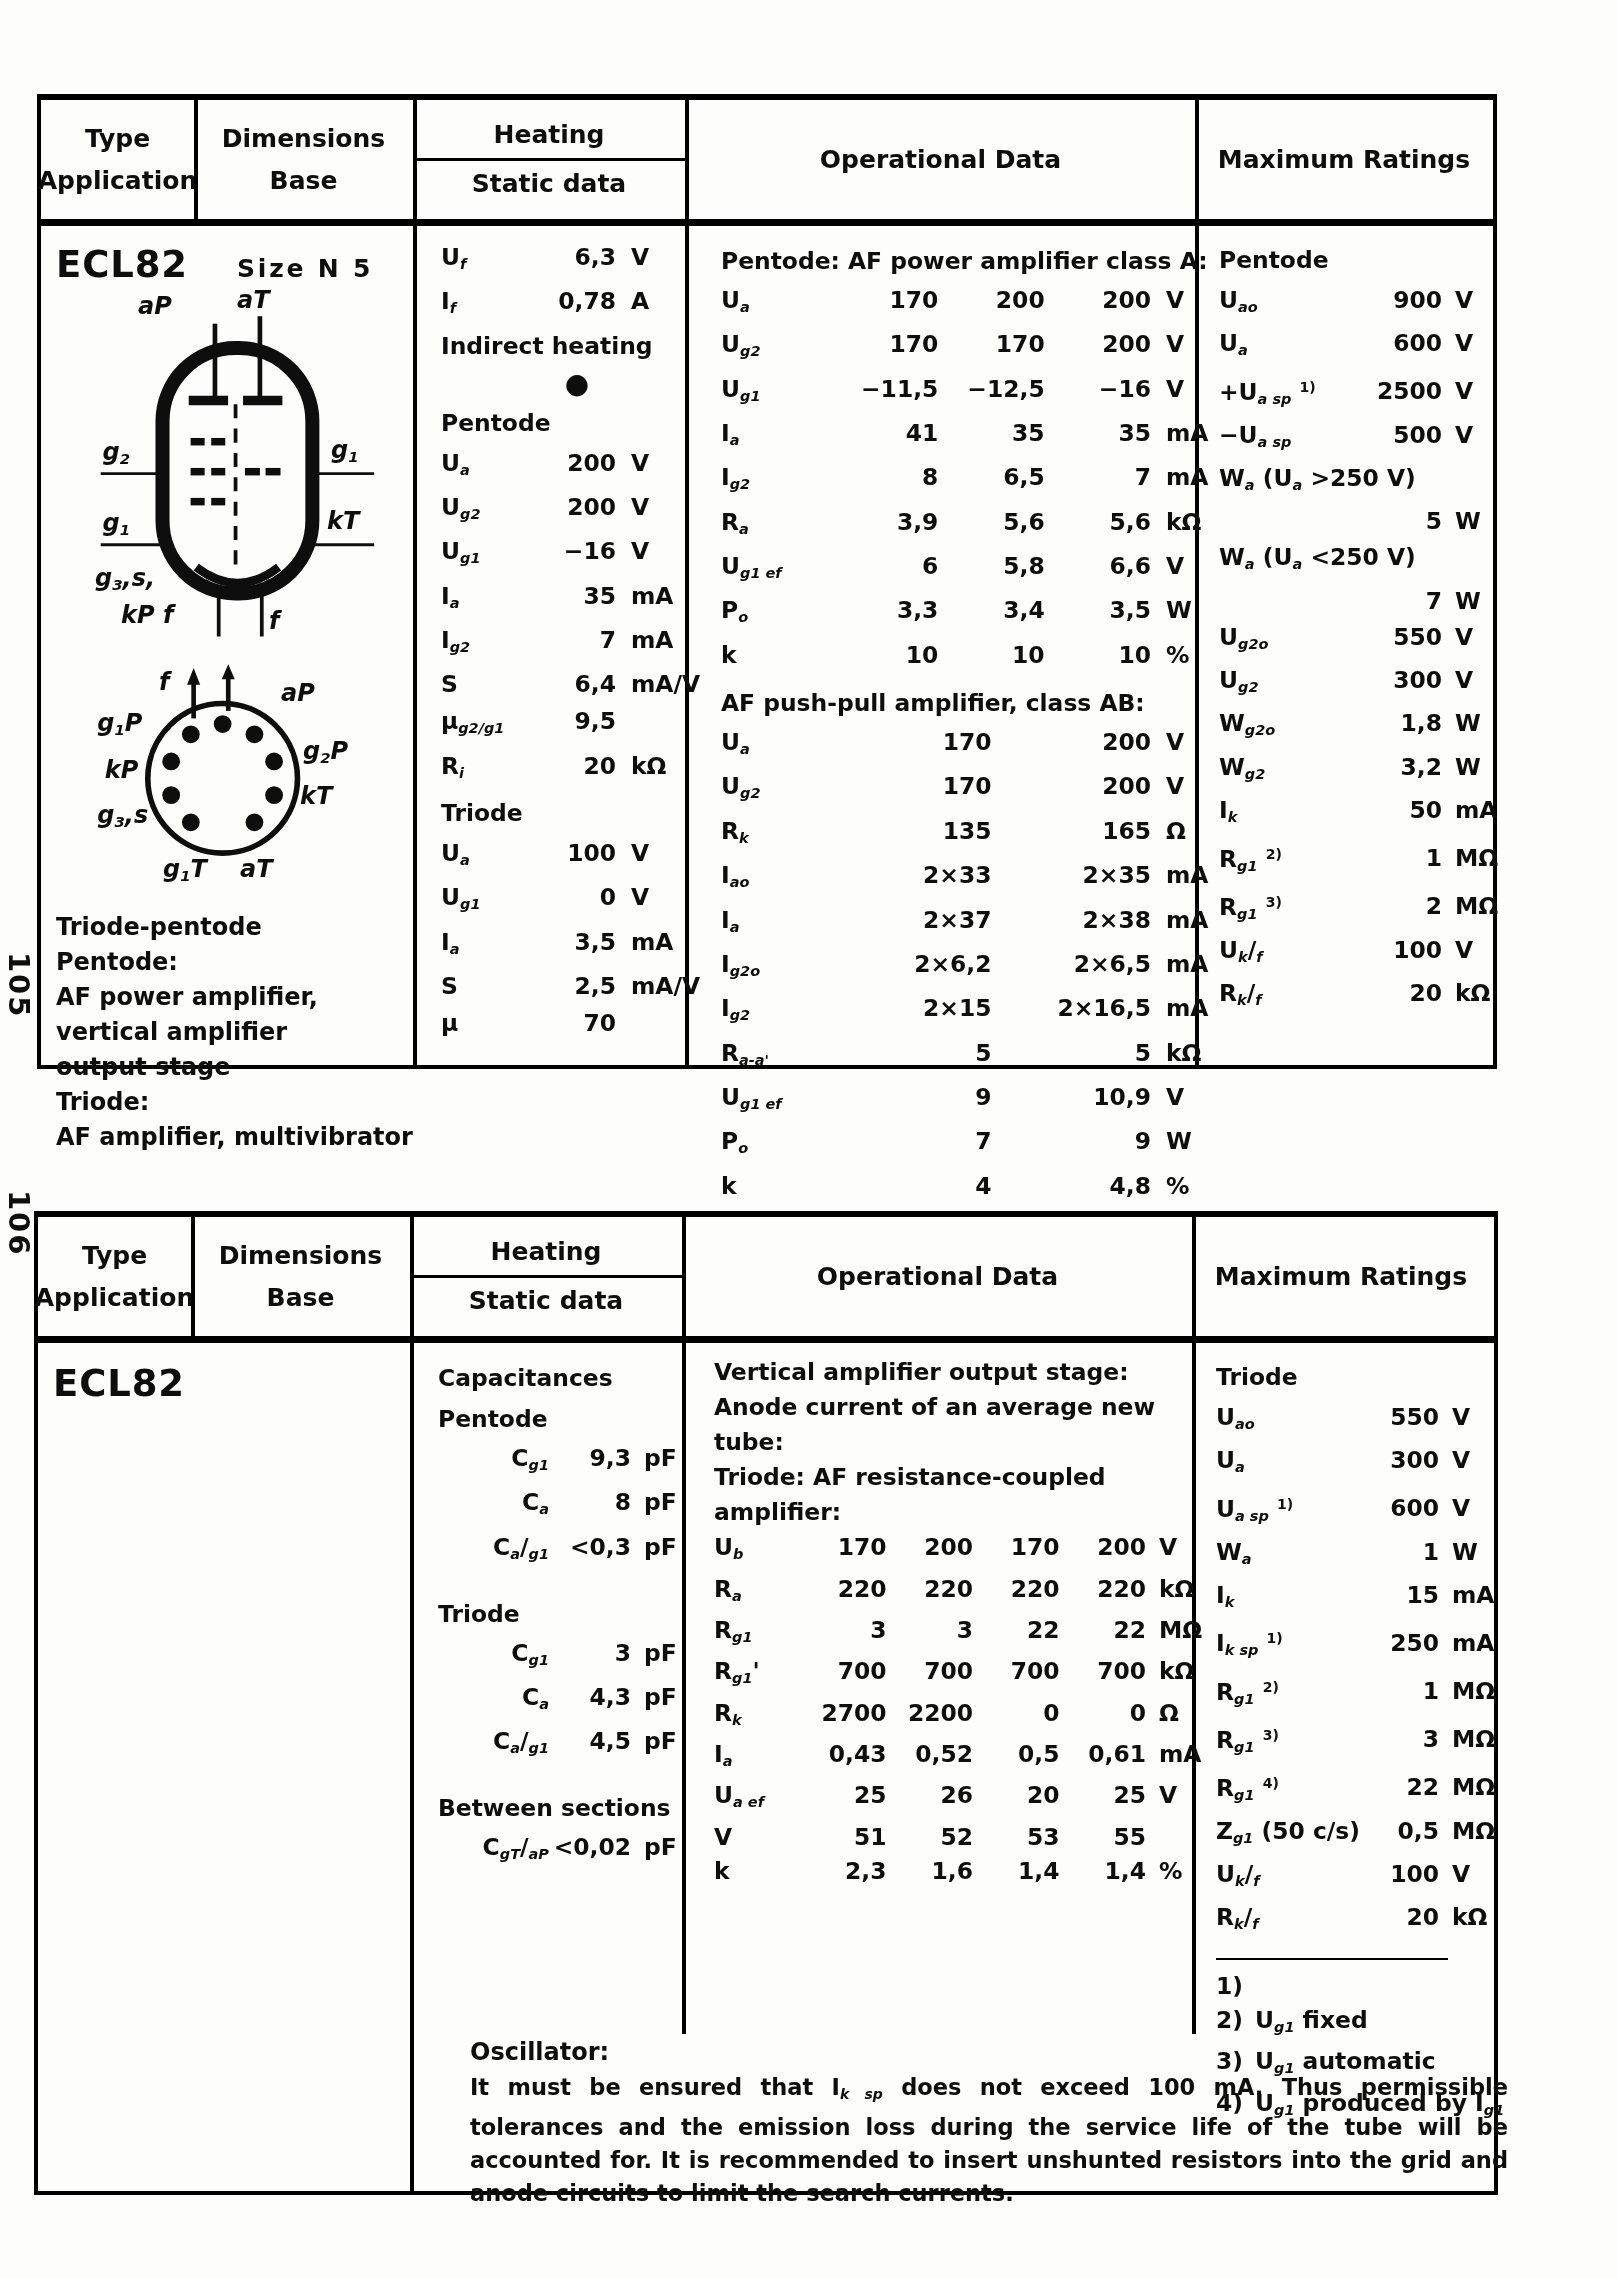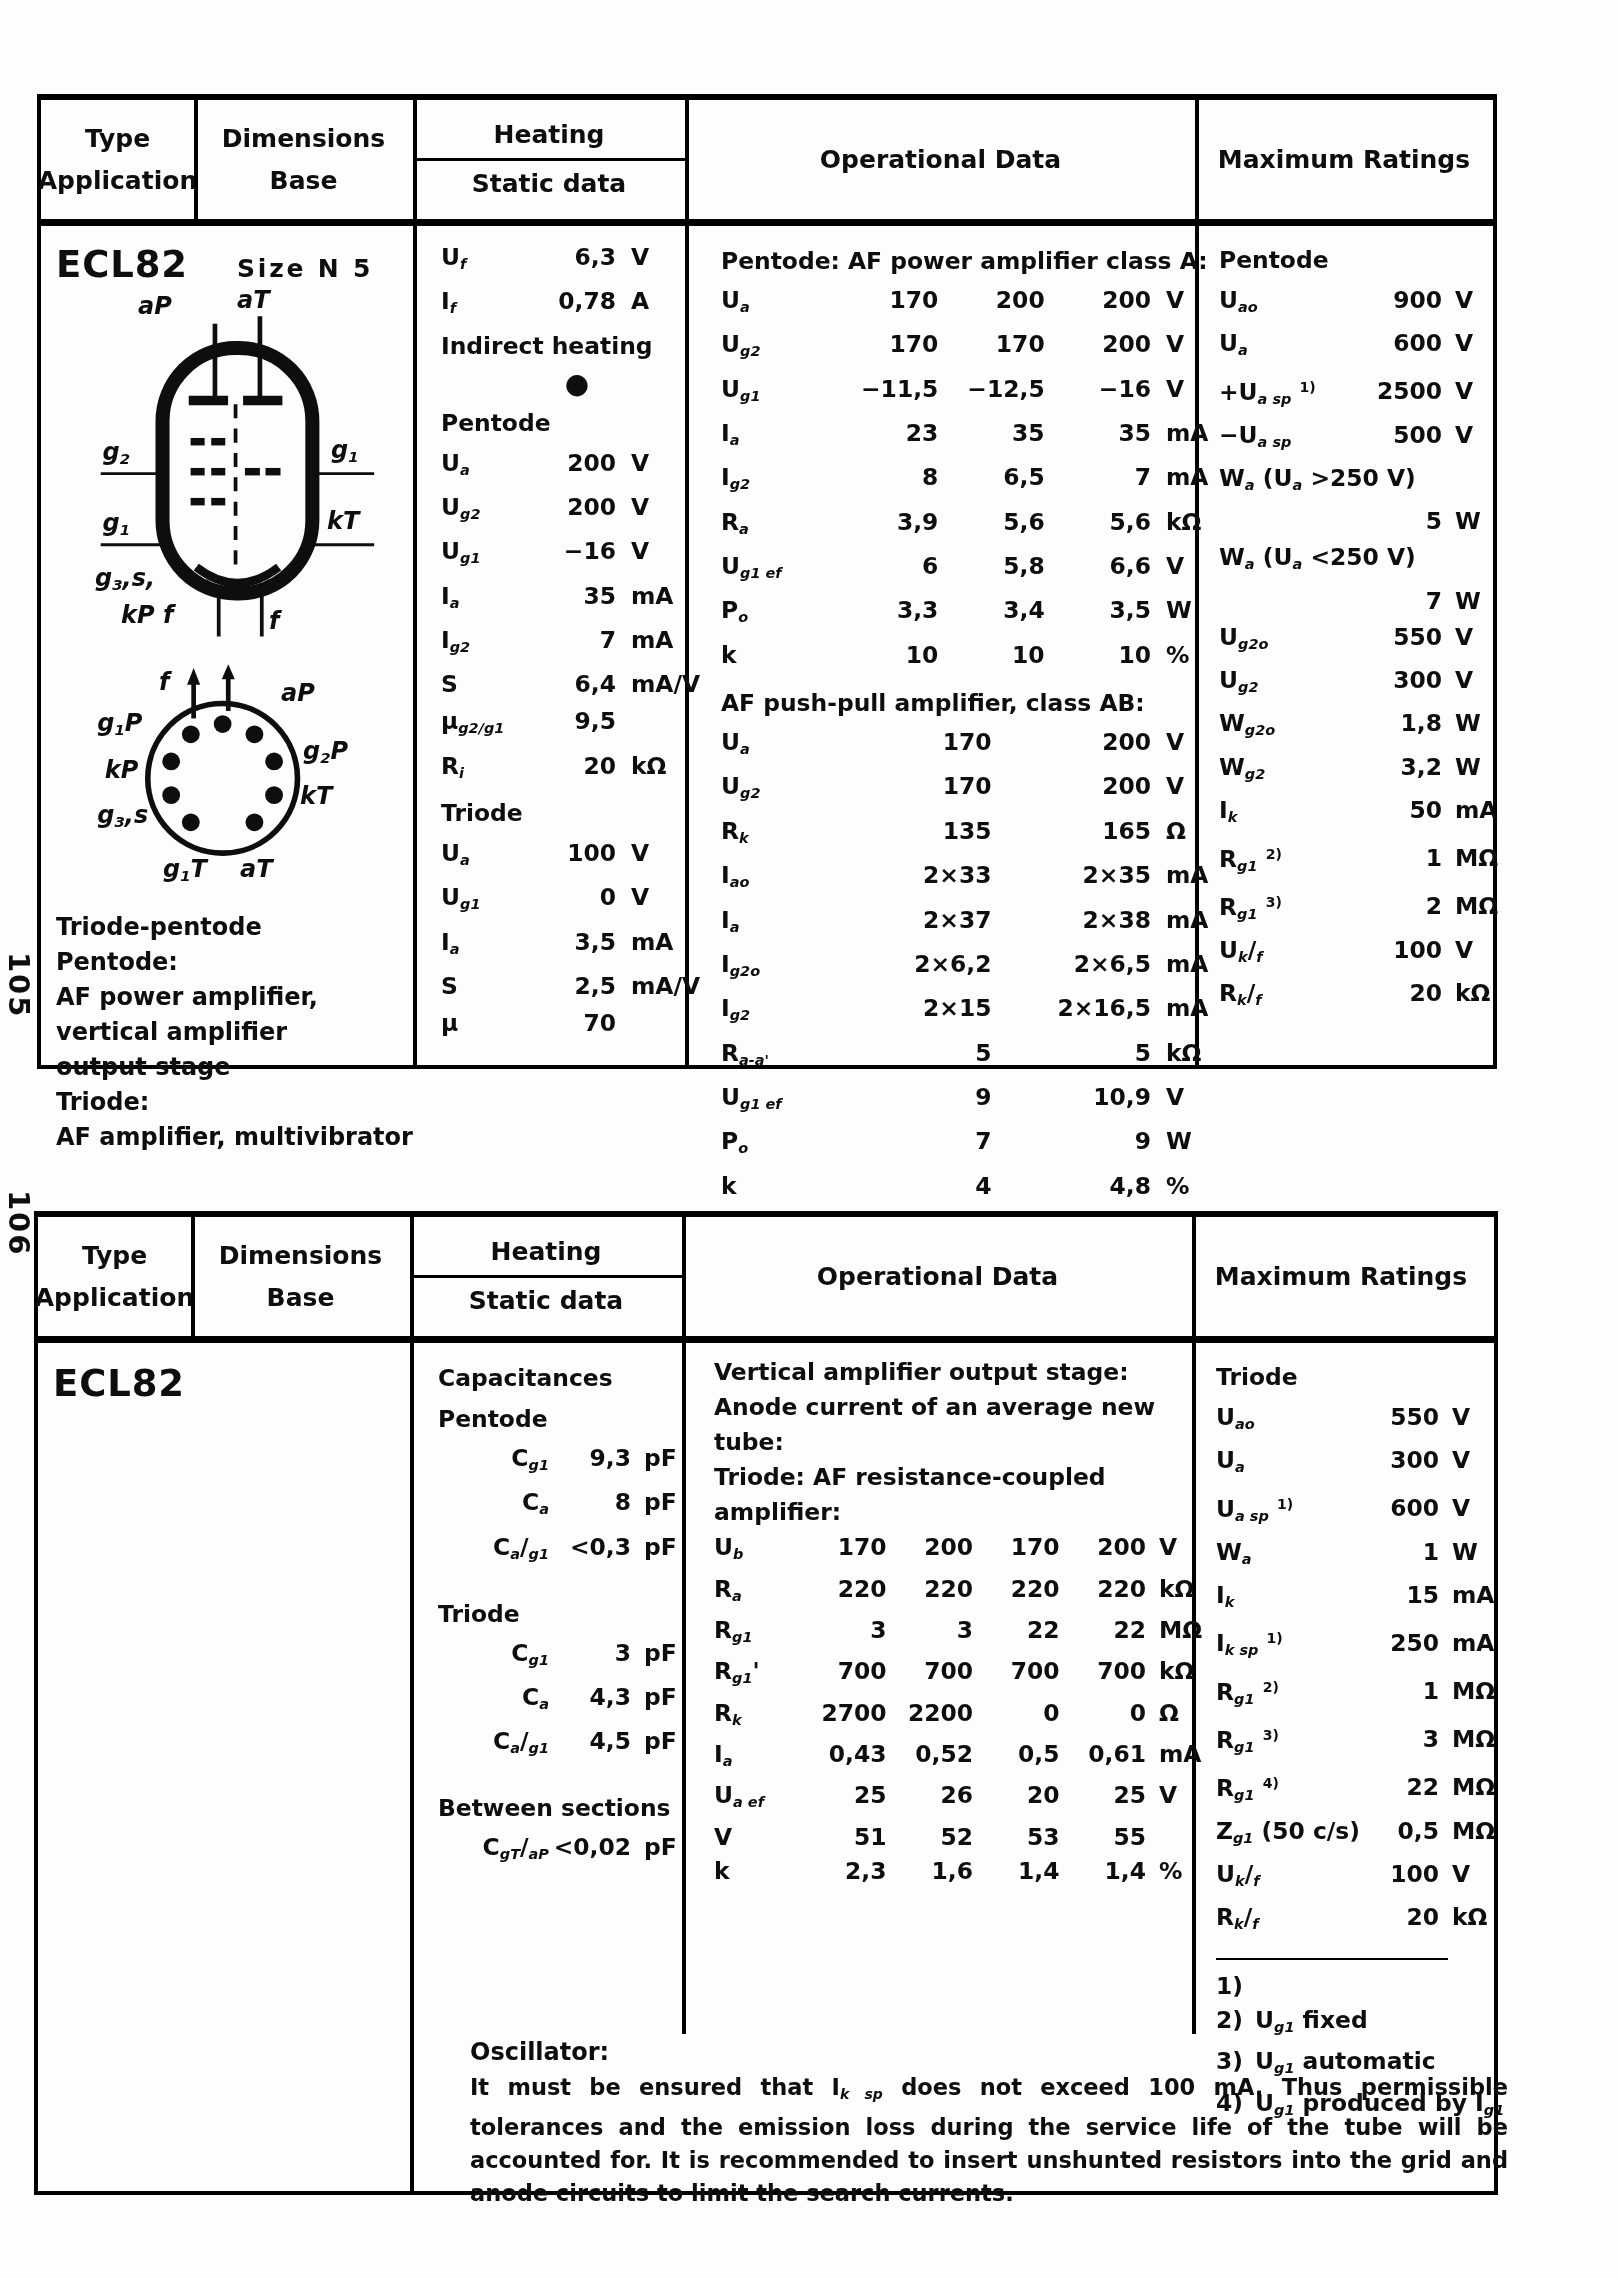--- a/index.html
+++ b/index.html
@@ -277,21 +277,21 @@
           </div>
           <div class="r">
             <span class="rl">U<sub>g1</sub></span>
             <span class="rv">−11,5</span>
             <span class="rv">−12,5</span>
             <span class="rv">−16</span>
             <span class="ru">V</span>
           </div>
           <div class="r">
             <span class="rl">I<sub>a</sub></span>
-            <span class="rv">23</span>
+            <span class="rv">41</span>
             <span class="rv">35</span>
             <span class="rv">35</span>
             <span class="ru">mA</span>
           </div>
           <div class="r">
             <span class="rl">I<sub>g2</sub></span>
             <span class="rv">8</span>
             <span class="rv">6,5</span>
             <span class="rv">7</span>
             <span class="ru">mA</span>

